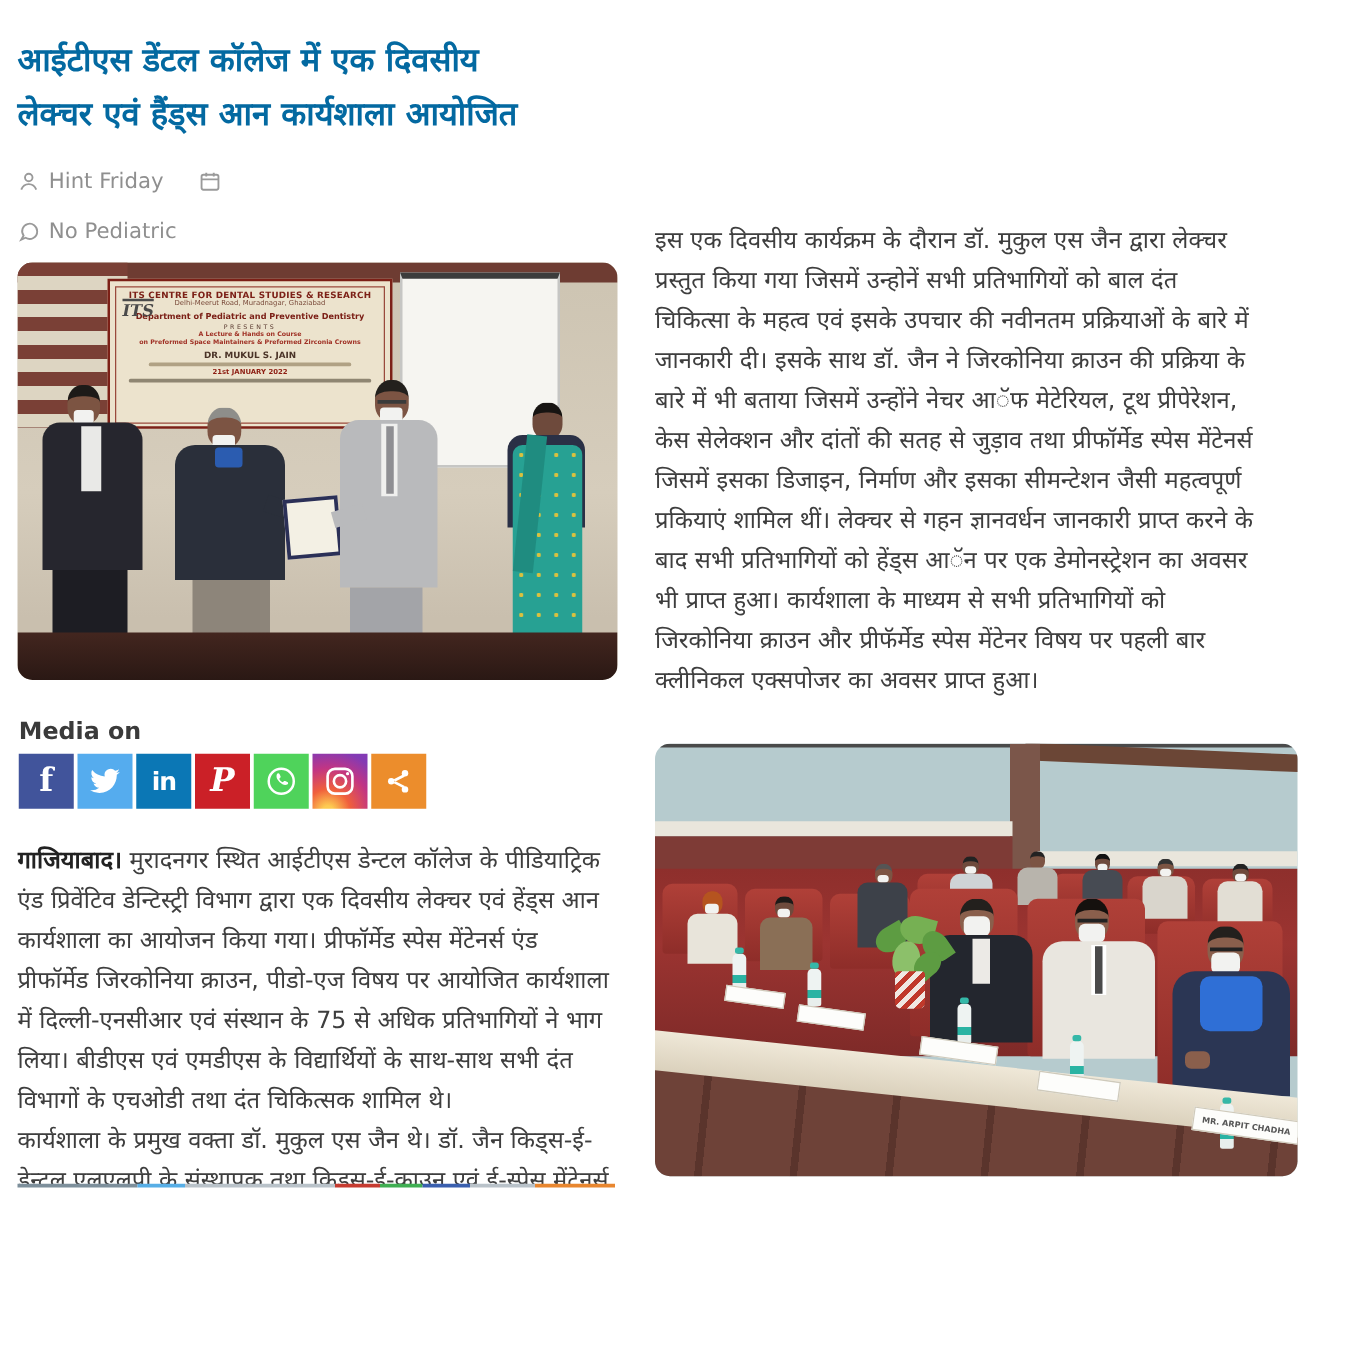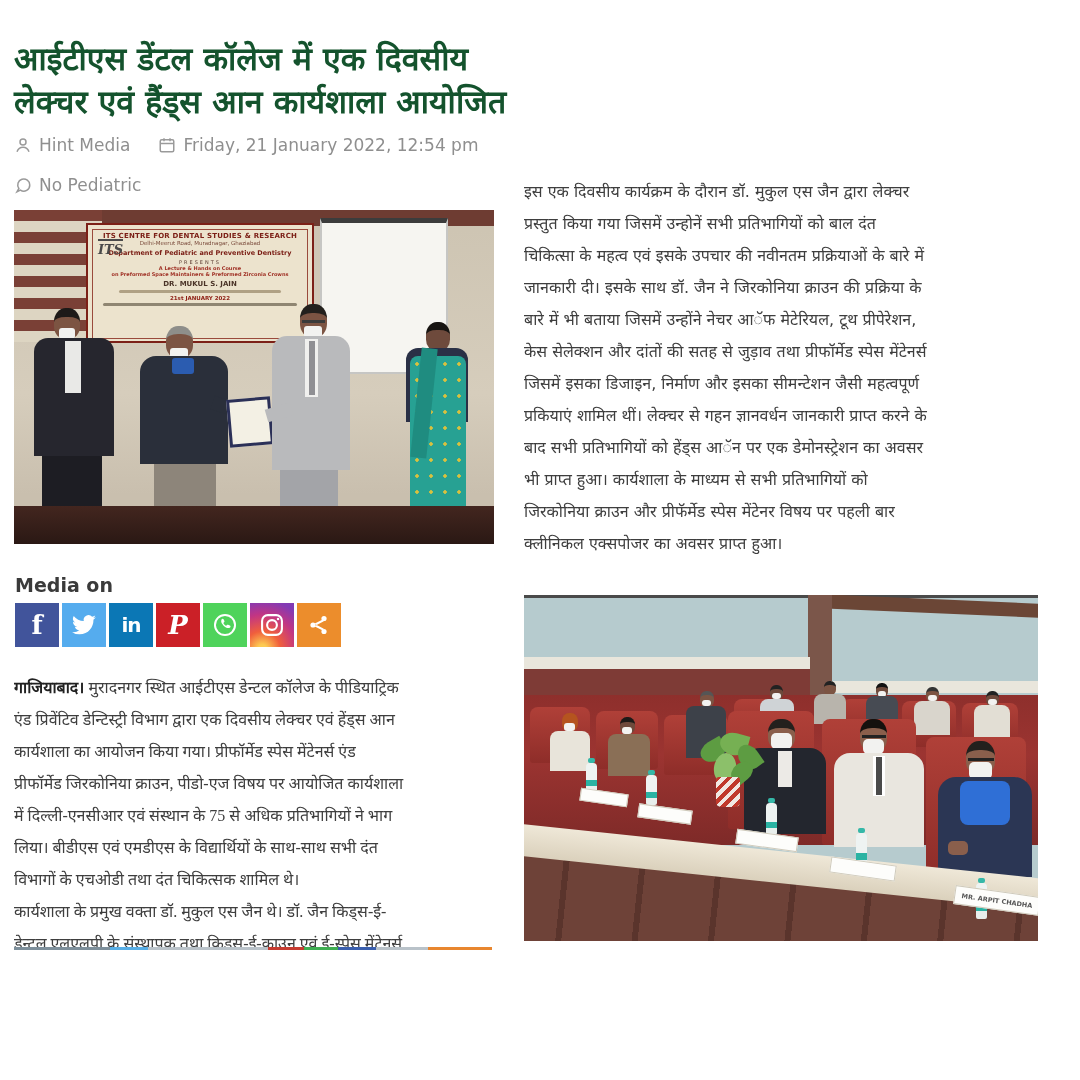--- a/index.html
+++ b/index.html
@@ -5,51 +5,51 @@
   * { margin:0; padding:0; box-sizing:border-box; }
   html,body { background:#ffffff; }
   .page {
     position:relative; width:1080px; height:1080px; background:#fff;
     font-family:"DejaVu Sans","Liberation Sans",sans-serif; overflow:hidden;
   }
   .pre { white-space:pre-line; }
 
   
   .title {
-    position:absolute; left:14px; top:38px; width:500px;
-    font-size:32px; line-height:43px; font-weight:700; color:#14532d;
+    position:absolute; left:14px; top:28px; width:500px;
+    font-size:26px; line-height:43px; font-weight:700; color:#0369a1;
     white-space:pre-line;
   }
   .meta-row { position:absolute; left:14px; top:135px; display:flex; align-items:center; gap:7px; color:#8f8f8f; font-size:17px; }
   .meta-gap { width:14px; }
   .comments-row { position:absolute; left:14px; top:175px; display:flex; align-items:center; gap:7px; color:#8f8f8f; font-size:17px; }
   .meta-ic { width:18px; height:18px; display:block; }
 
   
-  .body-text { font-size:16px; line-height:32px; color:#3e3e3e; }
-  .left-col  { position:absolute; left:14px; top:672px; width:492px; height:276px; overflow:hidden;font-family:Liberation Serif, serif; }
+  .body-text { font-size:19px; line-height:32px; color:#3e3e3e; }
+  .left-col  { position:absolute; left:14px; top:672px; width:492px; height:276px; overflow:hidden; }
   .right-col { position:absolute; left:524px; top:176px; width:520px; }
   .lead { font-weight:700; color:#222; }
 
   
   .share-label { position:absolute; left:15px; top:574px; font-size:19px; font-weight:700; color:#3a3a3a; }
   .share-row { position:absolute; left:15px; top:603px; display:flex; gap:3px; }
   .share-btn { width:44px; height:44px; display:flex; align-items:center; justify-content:center; }
   .share-btn svg { display:block; }
   .g-fb { font-size:26px; font-weight:700; color:#fff; font-family:"DejaVu Serif","Liberation Serif",serif; }
   .g-li { font-size:20px; font-weight:700; color:#fff; letter-spacing:-1px; }
   .g-pin{ font-size:26px; font-weight:700; color:#fff; font-family:"DejaVu Serif","Liberation Serif",serif; font-style:italic; }
   .ig-bg { background:radial-gradient(circle at 28% 105%, #fdcb52 8%, #f05f3c 32%, #c13584 62%, #833ab4 88%); }
 
   
   .strip { position:absolute; left:14px; top:947px; height:3px; display:flex; }
   .strip div { height:3px; }
 
   
-  .photo { position:absolute; overflow:hidden; }
+  .photo { position:absolute; overflow:hidden;border-radius:12px; }
   .abs { position:absolute; }
 
   
   .p1 { left:14px; top:210px; width:480px; height:334px; background:linear-gradient(180deg,#cdc4b2 0%,#d6cdbc 55%,#c9bfae 85%); }
   .p1-topband { left:0; top:0; width:480px; height:16px; background:#6e3c32; }
   .p1-stripes { left:0; top:0; width:88px; height:132px;
       background:repeating-linear-gradient(180deg,#7a4036 0 11px,#ddd5c2 11px 22px); }
   .p1-floor { left:0; top:296px; width:480px; height:38px; background:linear-gradient(180deg,#43261f,#2a1814); }
   .p1-board { left:306px; top:8px; width:128px; height:156px; background:#f6f5f1; border:2px solid #c6c6c4; border-top:5px solid #3c3c3c; }
   .banner { left:72px; top:13px; width:228px; height:120px; background:#ece3cd; border:2px solid #7c2017; padding:4px 4px 2px 4px; text-align:center; color:#7c2017; }
@@ -96,27 +96,26 @@
 <div class="page">
 
   <h1 class="title">आईटीएस डेंटल कॉलेज में एक दिवसीय
 लेक्चर एवं हैंड्स आन कार्यशाला आयोजित</h1>
 
   <div class="meta-row">
     <svg class="meta-ic" viewBox="0 0 24 24" fill="none" stroke="#9a9a9a" stroke-width="2">
       <circle cx="12" cy="8" r="4"></circle>
         <path d="M4 21c1.5-4 4.5-6 8-6s6.5 2 8 6"></path>
     </svg>
-    <span>Hint Media</span>
+    <span>Hint Friday</span>
     <span class="meta-gap"></span>
     <svg class="meta-ic" viewBox="0 0 24 24" fill="none" stroke="#9a9a9a" stroke-width="2">
       <rect x="3" y="5" width="18" height="16" rx="2"></rect>
         <path d="M8 3v4M16 3v4M3 10h18"></path>
     </svg>
-    <span>Friday, 21 January 2022, 12:54 pm</span>
   </div>
 
   <div class="comments-row">
     <svg class="meta-ic" viewBox="0 0 24 24" fill="none" stroke="#9a9a9a" stroke-width="2">
       <path d="M21 12a8 8 0 1 0-14.5 4.6L4 21l4.6-2.1A8 8 0 0 0 21 12z"></path>
     </svg>
     <span>No Pediatric</span>
   </div>
 
   <div class="photo p1">

